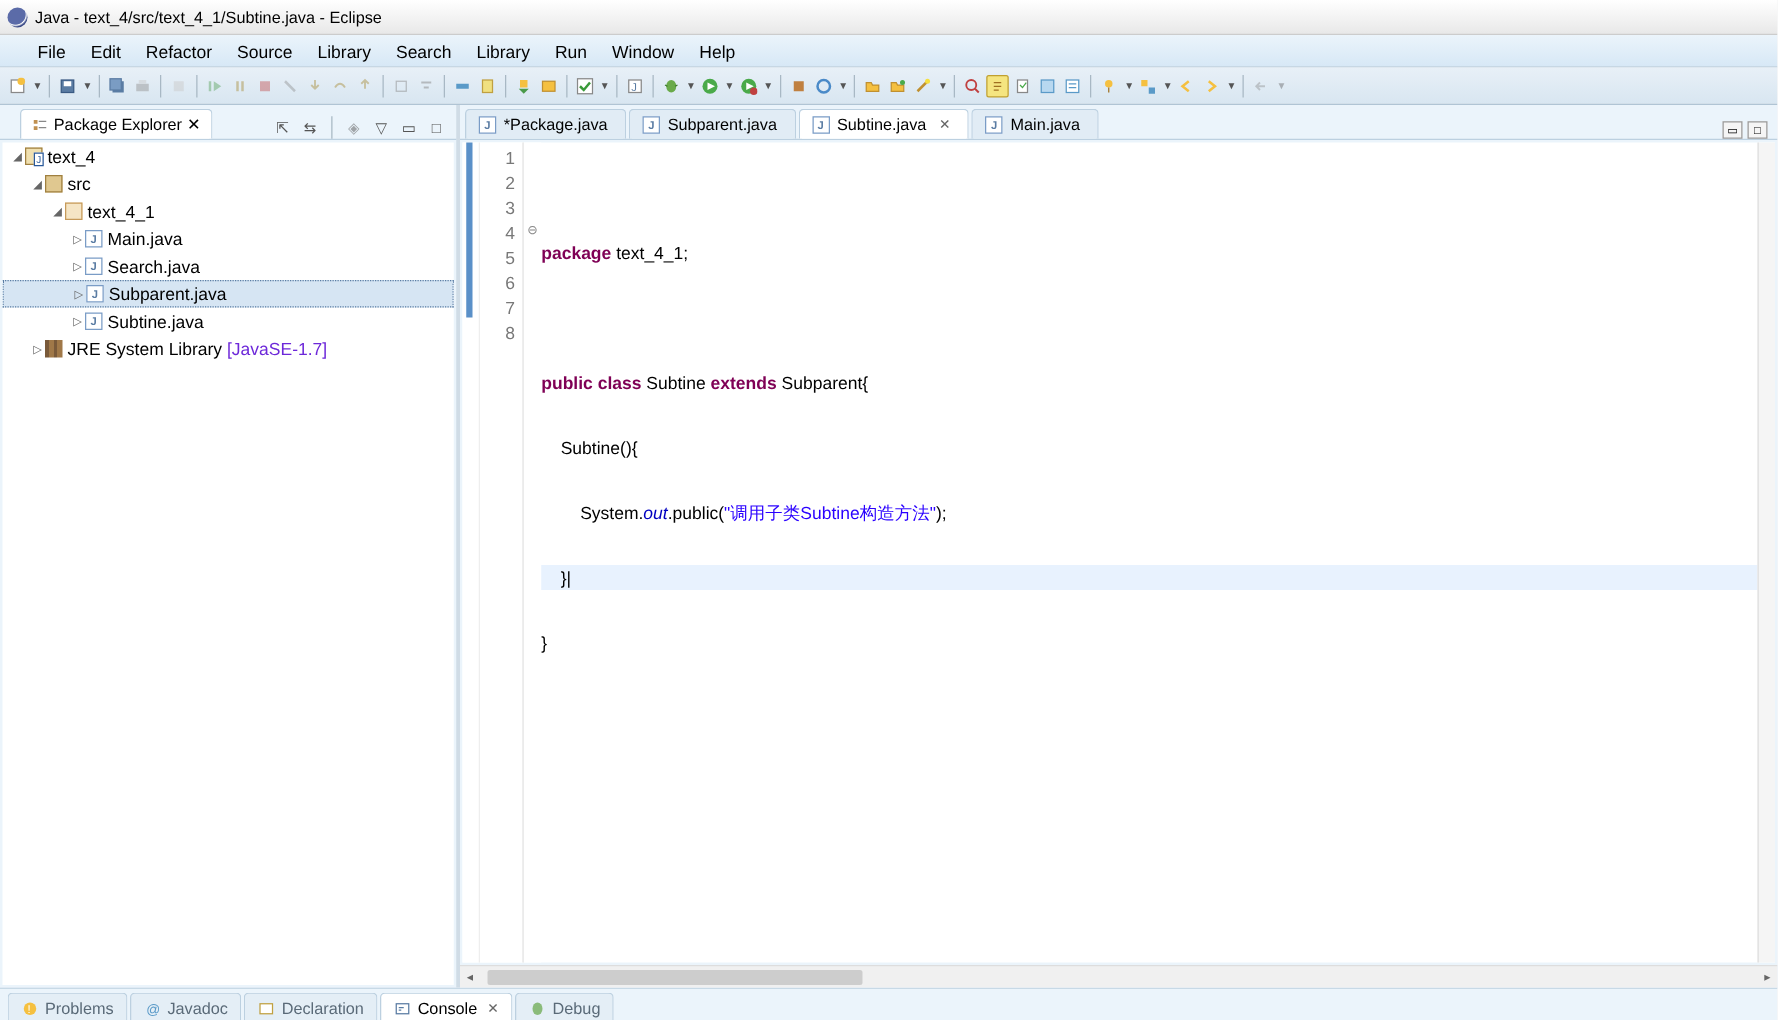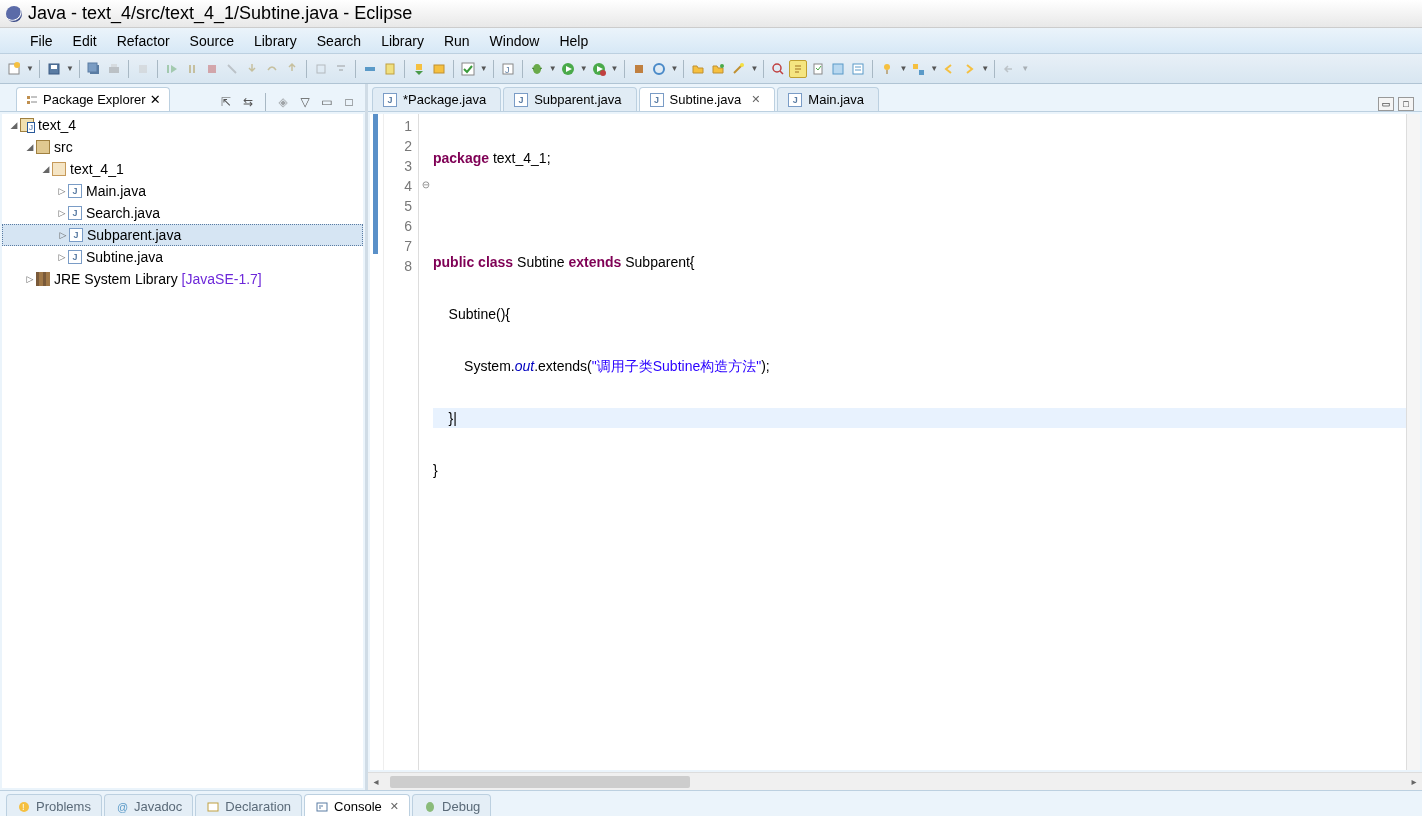--- a/index.html
+++ b/index.html
@@ -1,20 +1,20 @@
 <!DOCTYPE html>
 <html><head>
 <meta charset="utf-8">
 <style>
 * { margin: 0; padding: 0; box-sizing: border-box; font-family: "Segoe UI", Tahoma, sans-serif; }
 body { width: 1422px; height: 816px; background: #f0f0f0; overflow: hidden; font-size: 13px; }
 
 .titlebar { height: 28px; background: linear-gradient(#fff, #e8e8e8); display: flex; align-items: center; padding: 0 6px; border-bottom: 1px solid #ccc; }
 .titlebar .eclipse-icon { width: 16px; height: 16px; border-radius: 50%; background: radial-gradient(circle at 40% 35%, #5b6ba8 55%, #fff 60%, #3a4a87 70%); margin-right: 6px; }
-.titlebar .title { color: #000; font-size: 18px; }
+.titlebar .title { color: #000; font-size: 13px; }
 
 .menubar { height: 26px; background: linear-gradient(#ebf4fb, #d7e8f6); display: flex; align-items: center; padding: 0 20px; border-bottom: 1px solid #bcd0e0; }
 .menubar .menu-item { padding: 3px 10px; color: #000; cursor: pointer; font-size: 14px; }
 
 .toolbar { height: 30px; background: linear-gradient(#e8f0f7, #d8e6f1); display: flex; align-items: center; padding: 0 5px; border-bottom: 1px solid #b0c4d4; gap: 2px; }
 .tbtn { width: 18px; height: 18px; display: inline-flex; align-items: center; justify-content: center; cursor: pointer; border-radius: 2px; }
 .tsep { width: 1px; height: 18px; background: #a8b8c4; margin: 0 3px; }
 .tarrow { font-size: 8px; color: #555; margin-left: 1px; cursor: pointer; }
 
 .content { display: flex; height: 706px; background: #ebf4fb; }
@@ -44,21 +44,21 @@
 .ed-controls .ctl { width: 16px; height: 14px; border: 1px solid #999; background: #f5f5f5; cursor: pointer; font-size: 9px; display: flex; align-items: center; justify-content: center; }
 
 .editor { flex: 1; display: flex; background: #fff; margin: 2px; position: relative; }
 .gutter { width: 35px; background: #fff; border-right: 1px solid #ddd; text-align: right; padding: 2px 6px 0 0; font-family: Consolas, monospace; font-size: 14px; color: #787878; }
 .gutter .ln { height: 20px; line-height: 20px; }
 .code-margin { width: 14px; background: #fff; border-right: 1px solid #eee; }
 .code-margin .mark-blue { background: #5a90c8; width: 5px; margin-left: 3px; }
 .code-margin .mk { height: 20px; }
 .fold-col { width: 14px; background: #fff; }
 .fold-col .fold { height: 20px; display: flex; align-items: center; justify-content: center; font-size: 10px; color: #888; }
-.code { flex: 1; font-family: Consolas, monospace; font-size: 14px; white-space: pre; padding-top: 2px; }
+.code { flex: 1; font-family: Consolas, monospace; font-size: 14px; white-space: pre; padding-top: 2px; margin-top: 44px; }
 .code .cl { height: 20px; line-height: 20px; }
 .code .cl.curline { background: #e8f2fe; }
 .kw { color: #7f0055; font-weight: bold; }
 .str { color: #2a00ff; }
 .fld { color: #0000c0; font-style: italic; }
 .overview { width: 14px; background: #f5f5f5; border-left: 1px solid #ddd; }
 .hscroll { height: 18px; background: #f0f0f0; border-top: 1px solid #ddd; display: flex; align-items: center; }
 .hscroll .thumb { width: 300px; height: 12px; background: #cdcdcd; margin-left: 6px; border-radius: 2px; }
 .hscroll .arr { width: 16px; text-align: center; color: #666; font-size: 10px; cursor: pointer; }
 .hscroll .spacer { flex: 1; }
@@ -459,21 +459,21 @@
         <div class="fold"></div>
           <div class="fold"></div>
           <div class="fold"></div>
           <div class="fold"></div>
       </div>
       <div class="code">
         <div class="cl"><span class="kw">package</span><span> text_4_1;</span></div>
         <div class="cl"></div>
         <div class="cl"><span class="kw">public</span><span class="kw"> class</span><span> Subtine </span><span class="kw">extends</span><span> Subparent{</span></div>
         <div class="cl"><span>    Subtine(){</span></div>
-        <div class="cl"><span>        System.</span><span class="fld">out</span><span>.extends(</span><span class="str">"调用子类Subtine构造方法"</span><span>);</span></div>
+        <div class="cl"><span>        System.</span><span class="fld">out</span><span>.public(</span><span class="str">"调用子类Subtine构造方法"</span><span>);</span></div>
         <div class="cl curline"><span>    }|</span></div>
         <div class="cl"><span>}</span></div>
         <div class="cl"></div>
       </div>
       <div class="overview"></div>
     </div>
     <div class="hscroll">
       <span class="arr">◂</span>
       <div class="thumb"></div>
       <span class="spacer"></span>

